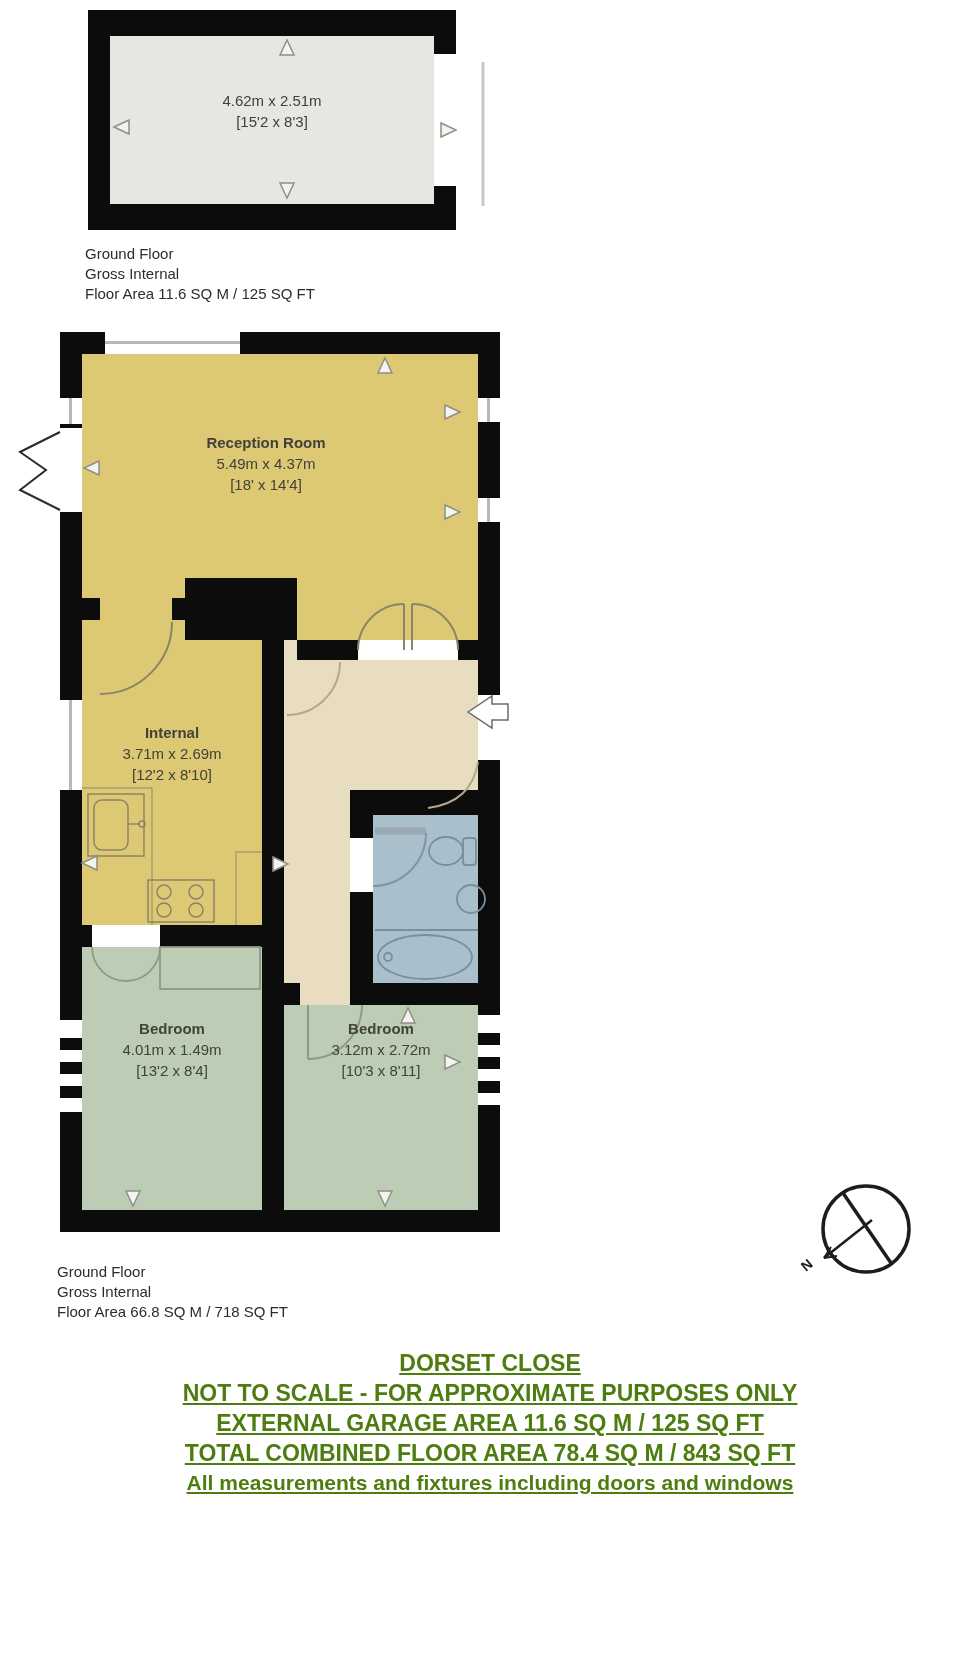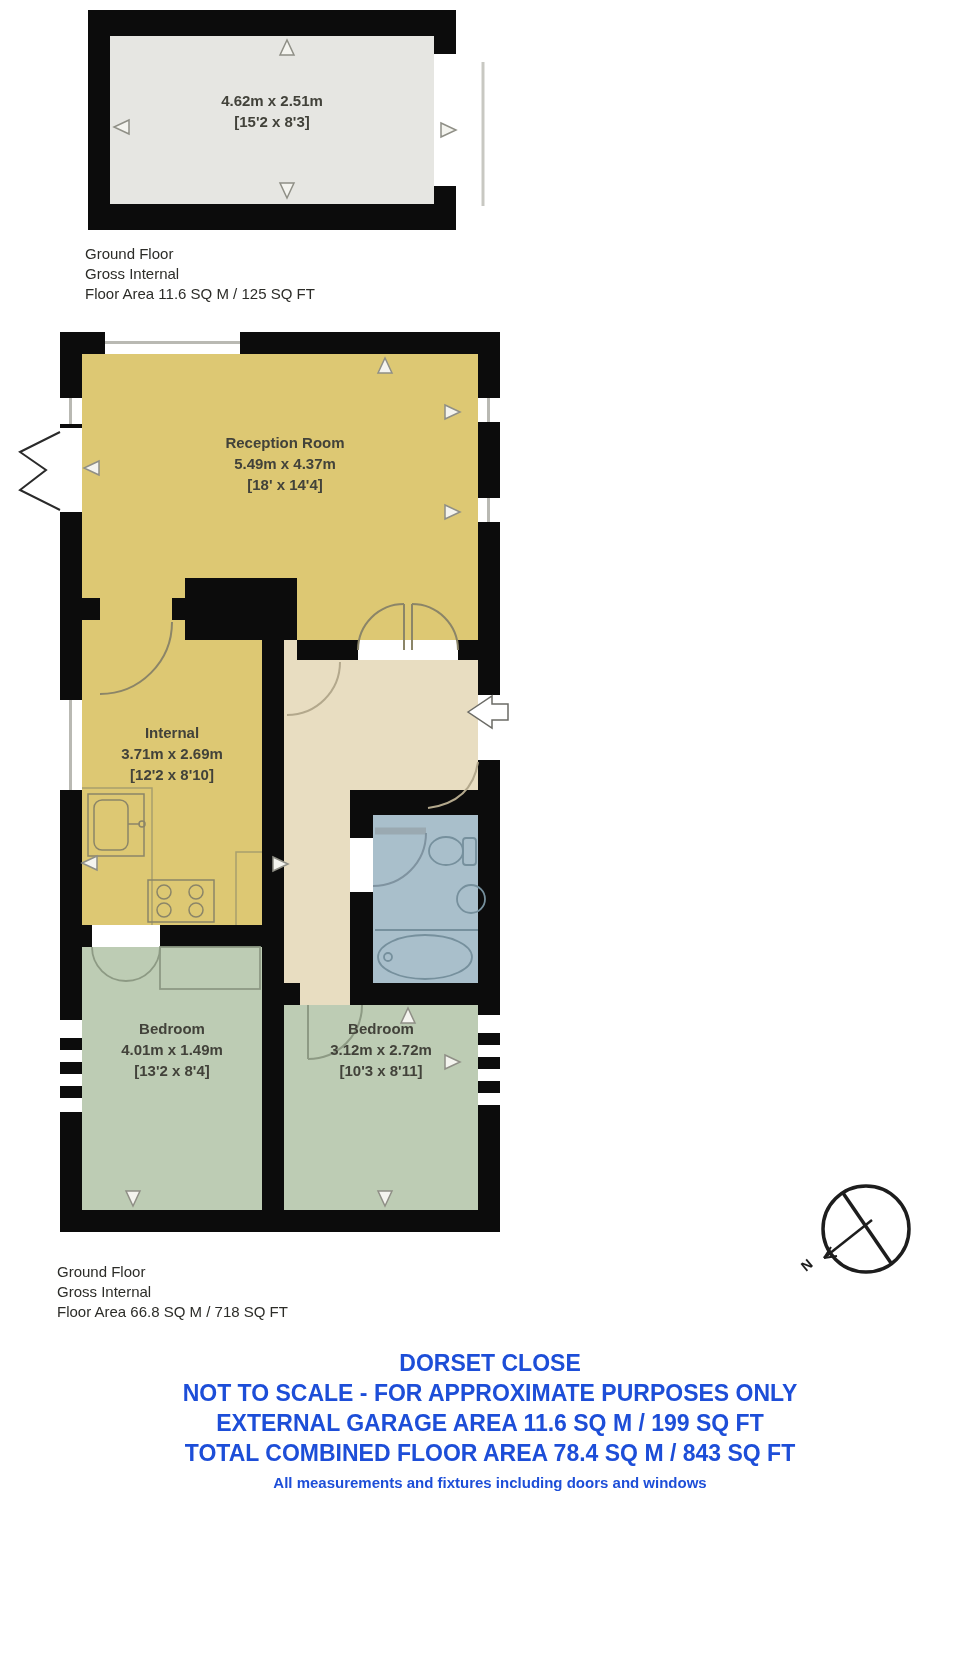--- a/index.html
+++ b/index.html
@@ -4,26 +4,26 @@
 <style>
   html,body{margin:0;padding:0;background:#ffffff;}
   #page{position:relative;width:980px;height:1680px;background:#ffffff;overflow:hidden;
         font-family:"Liberation Sans","DejaVu Sans",sans-serif;}
   .wall{position:absolute;background:#0c0c0c;}
   .fill{position:absolute;}
   .win{position:absolute;background:#ffffff;}
   .winline{position:absolute;background:#b9b9b3;}
   .winbar{position:absolute;background:#0c0c0c;}
   .room-label{position:absolute;text-align:center;color:#42423a;font-size:15px;line-height:21px;font-weight:bold;}
-  .room-label .dims{font-weight:bold;}
+  .room-label .dims{font-weight:normal;}
   .floor-label{position:absolute;color:#2c2c28;font-size:15px;line-height:20px;font-weight:normal;text-align:left;}
   #linework{position:absolute;left:0;top:0;pointer-events:none;}
-  .footer{position:absolute;left:0;top:1348px;width:980px;text-align:center;color:#1d4ed8;}
+  .footer{position:absolute;left:0;top:1348px;width:980px;text-align:center;color:#4d7c0f;text-decoration:underline;}
   .f-big{font-size:23px;line-height:30px;font-weight:bold;}
-  .f-small{font-size:15px;line-height:29px;font-weight:bold;}
+  .f-small{font-size:21px;line-height:29px;font-weight:bold;}
 </style>
 </head>
 <body>
 
 <div id="page">
 
   <div>
     <div class="fill" style="left:110px;top:36px;width:324px;height:168px;background:#e6e6e2;"></div>
     <div class="wall" style="left:88px;top:10px;width:368px;height:26px;"></div>
     <div class="wall" style="left:88px;top:204px;width:368px;height:26px;"></div>
@@ -182,21 +182,21 @@
     <div class="dims">4.62m x 2.51m</div>
     <div class="dims">[15'2 x 8'3]</div>
   </div>
 
   <div class="floor-label" style="left:85px;top:244px;">
     <div>Ground Floor</div>
     <div>Gross Internal</div>
     <div>Floor Area 11.6 SQ M / 125 SQ FT</div>
   </div>
 
-  <div class="room-label" style="left:105px;top:432px;width:360px;">
+  <div class="room-label" style="left:86px;top:432px;width:360px;">
     <div>Reception Room</div>
     <div class="dims">5.49m x 4.37m</div>
     <div class="dims">[18' x 14'4]</div>
   </div>
 
   <div class="room-label" style="left:42px;top:722px;width:260px;">
     <div>Internal</div>
     <div class="dims">3.71m x 2.69m</div>
     <div class="dims">[12'2 x 8'10]</div>
   </div>
@@ -215,18 +215,18 @@
 
   <div class="floor-label" style="left:57px;top:1262px;">
     <div>Ground Floor</div>
     <div>Gross Internal</div>
     <div>Floor Area 66.8 SQ M / 718 SQ FT</div>
   </div>
 
   <div class="footer">
     <div class="f-big">DORSET CLOSE</div>
     <div class="f-big">NOT TO SCALE - FOR APPROXIMATE PURPOSES ONLY</div>
-    <div class="f-big">EXTERNAL GARAGE AREA 11.6 SQ M / 199 SQ FT</div>
+    <div class="f-big">EXTERNAL GARAGE AREA 11.6 SQ M / 125 SQ FT</div>
     <div class="f-big">TOTAL COMBINED FLOOR AREA 78.4 SQ M / 843 SQ FT</div>
     <div class="f-small">All measurements and fixtures including doors and windows</div>
   </div>
 
 </div>
 
 </body></html>

